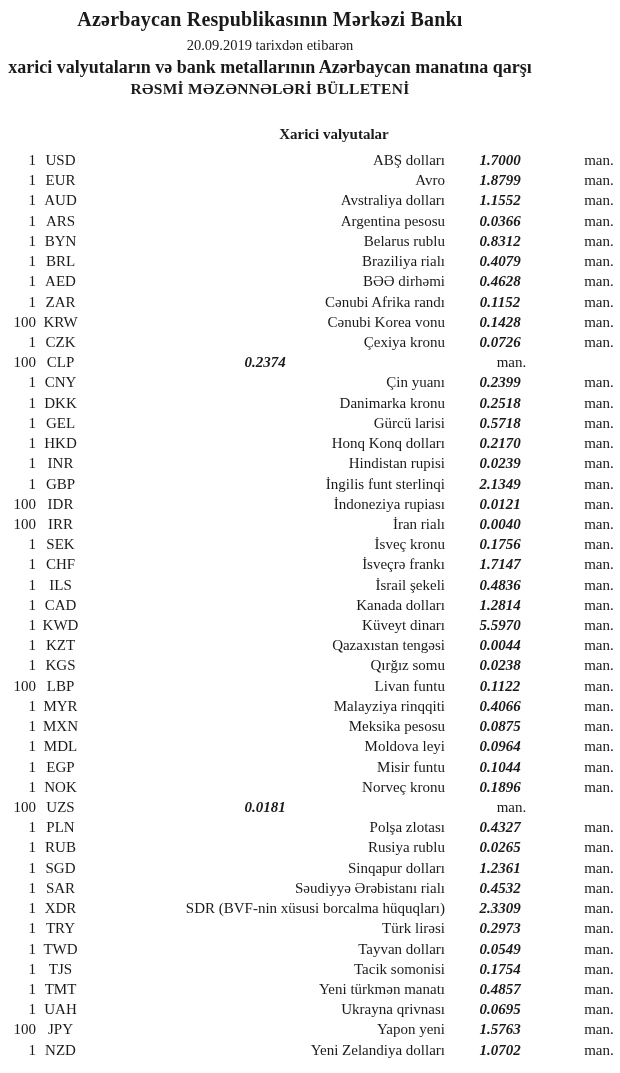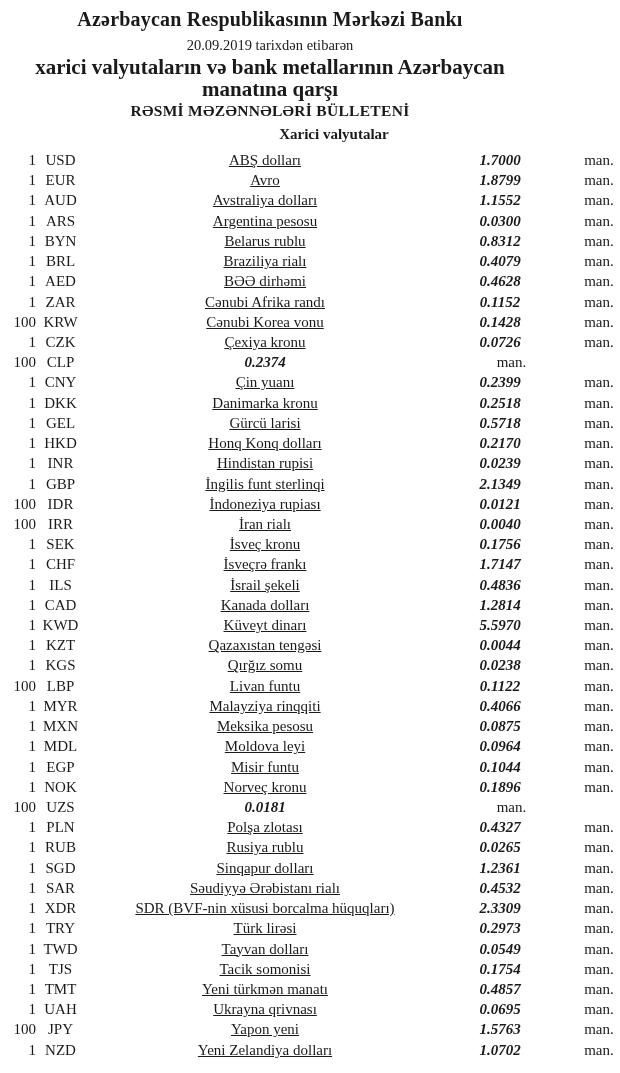--- a/index.html
+++ b/index.html
@@ -27,21 +27,21 @@
     font-weight: 700;
     line-height: 30px;
     letter-spacing: 0.2px;
   }
   .date-line {
     font-size: 14.5px;
     font-weight: 400;
     line-height: 22px;
   }
   .subtitle-line {
-    font-size: 21px;
+    font-size: 18px;
     font-weight: 700;
     line-height: 22px;
   }
   .bulletin-title {
     font-size: 15.5px;
     font-weight: 700;
     line-height: 22px;
     letter-spacing: 0.3px;
   }
   .section-title {
@@ -69,23 +69,22 @@
     font-size: 15px;
     white-space: nowrap;
   }
   .cell-nominal {
     text-align: right;
   }
   .cell-code {
     text-align: center;
   }
   .cell-name {
-    text-align: center;
+    text-align: right;
     overflow: hidden;
-    text-decoration: underline;
   }
   .cell-rate {
     text-align: center;
     font-weight: 700;
     font-style: italic;
   }
   .cell-unit {
     text-align: center;
     padding-left: 10px;
     margin-left: 13px;
@@ -125,21 +124,21 @@
     <span class="cell-code">AUD</span>
     <span class="cell-name">Avstraliya dolları</span>
     <span class="cell-rate">1.1552</span>
     <span class="cell-unit">man.</span>
   </div>
 
   <div class="row">
     <span class="cell-nominal">1</span>
     <span class="cell-code">ARS</span>
     <span class="cell-name">Argentina pesosu</span>
-    <span class="cell-rate">0.0300</span>
+    <span class="cell-rate">0.0366</span>
     <span class="cell-unit">man.</span>
   </div>
 
   <div class="row">
     <span class="cell-nominal">1</span>
     <span class="cell-code">BYN</span>
     <span class="cell-name">Belarus rublu</span>
     <span class="cell-rate">0.8312</span>
     <span class="cell-unit">man.</span>
   </div>

